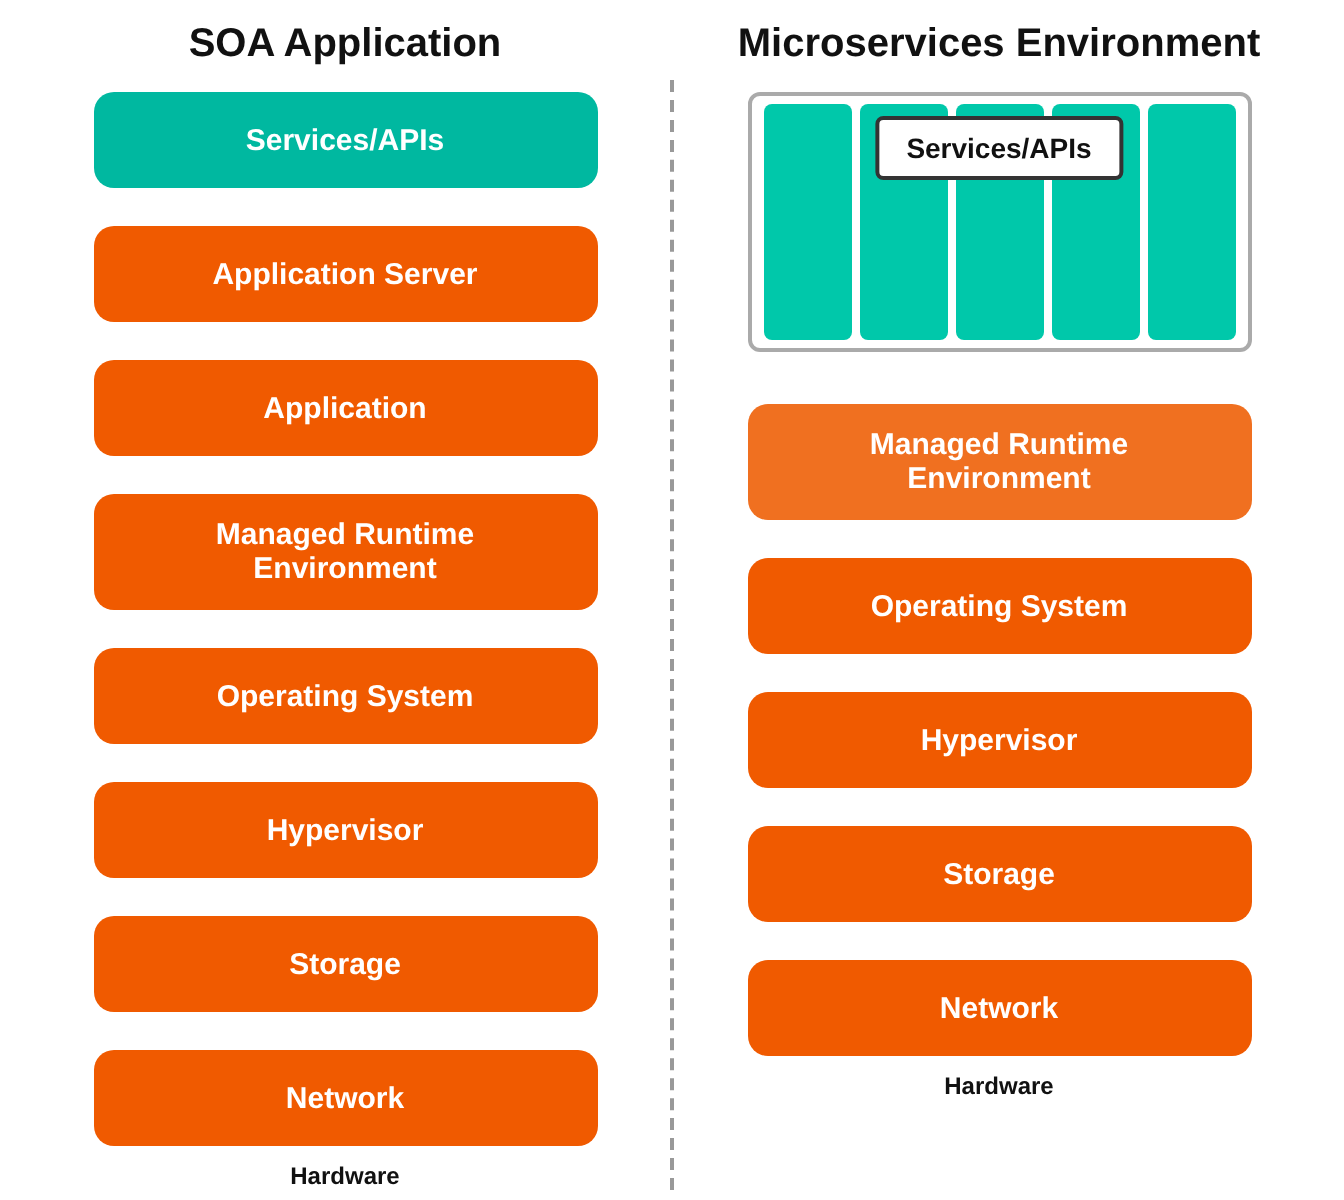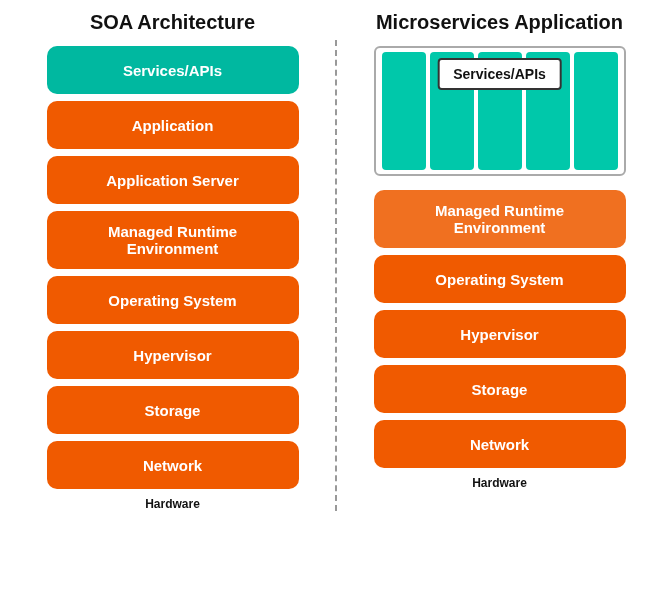--- a/index.html
+++ b/index.html
@@ -40,21 +40,21 @@
       font-weight: bold;
       color: #111;
       text-align: center;
       margin-bottom: 12px;
       line-height: 1.2;
     }
 
     .stack {
       display: flex;
       flex-direction: column;
-      gap: 7px;
+      gap: 19px;
       width: 100%;
       align-items: center;
     }
 
     .layer {
       width: 252px;
       border-radius: 10px;
       display: flex;
       align-items: center;
       justify-content: center;
@@ -120,30 +120,30 @@
       white-space: nowrap;
       z-index: 10;
     }
   </style>
 </head>
 <body>
 
 <div class="page">
 
   <div class="column">
-    <div class="col-title">SOA Architecture</div>
+    <div class="col-title">SOA Application</div>
     <div class="stack">
       <div class="layer teal">
         <span>Services/APIs</span>
       </div>
       <div class="layer orange">
+        <span>Application Server</span>
+      </div>
+      <div class="layer orange">
         <span>Application</span>
-      </div>
-      <div class="layer orange">
-        <span>Application Server</span>
       </div>
       <div class="layer orange" style="white-space:pre-line;">
         <span style="white-space:pre-line;">Managed Runtime
 Environment</span>
       </div>
       <div class="layer orange">
         <span>Operating System</span>
       </div>
       <div class="layer orange">
         <span>Hypervisor</span>
@@ -154,21 +154,21 @@
       <div class="layer orange">
         <span>Network</span>
       </div>
     </div>
     <div class="hardware-label">Hardware</div>
   </div>
 
   <div class="divider"></div>
 
   <div class="column">
-    <div class="col-title">Microservices Application</div>
+    <div class="col-title">Microservices Environment</div>
     <div class="stack">
 
       <div class="micro-outer-box">
         <div class="micro-columns-container">
           <div class="micro-col"></div>
           <div class="micro-col"></div>
           <div class="micro-col"></div>
           <div class="micro-col"></div>
           <div class="micro-col"></div>
         </div>

